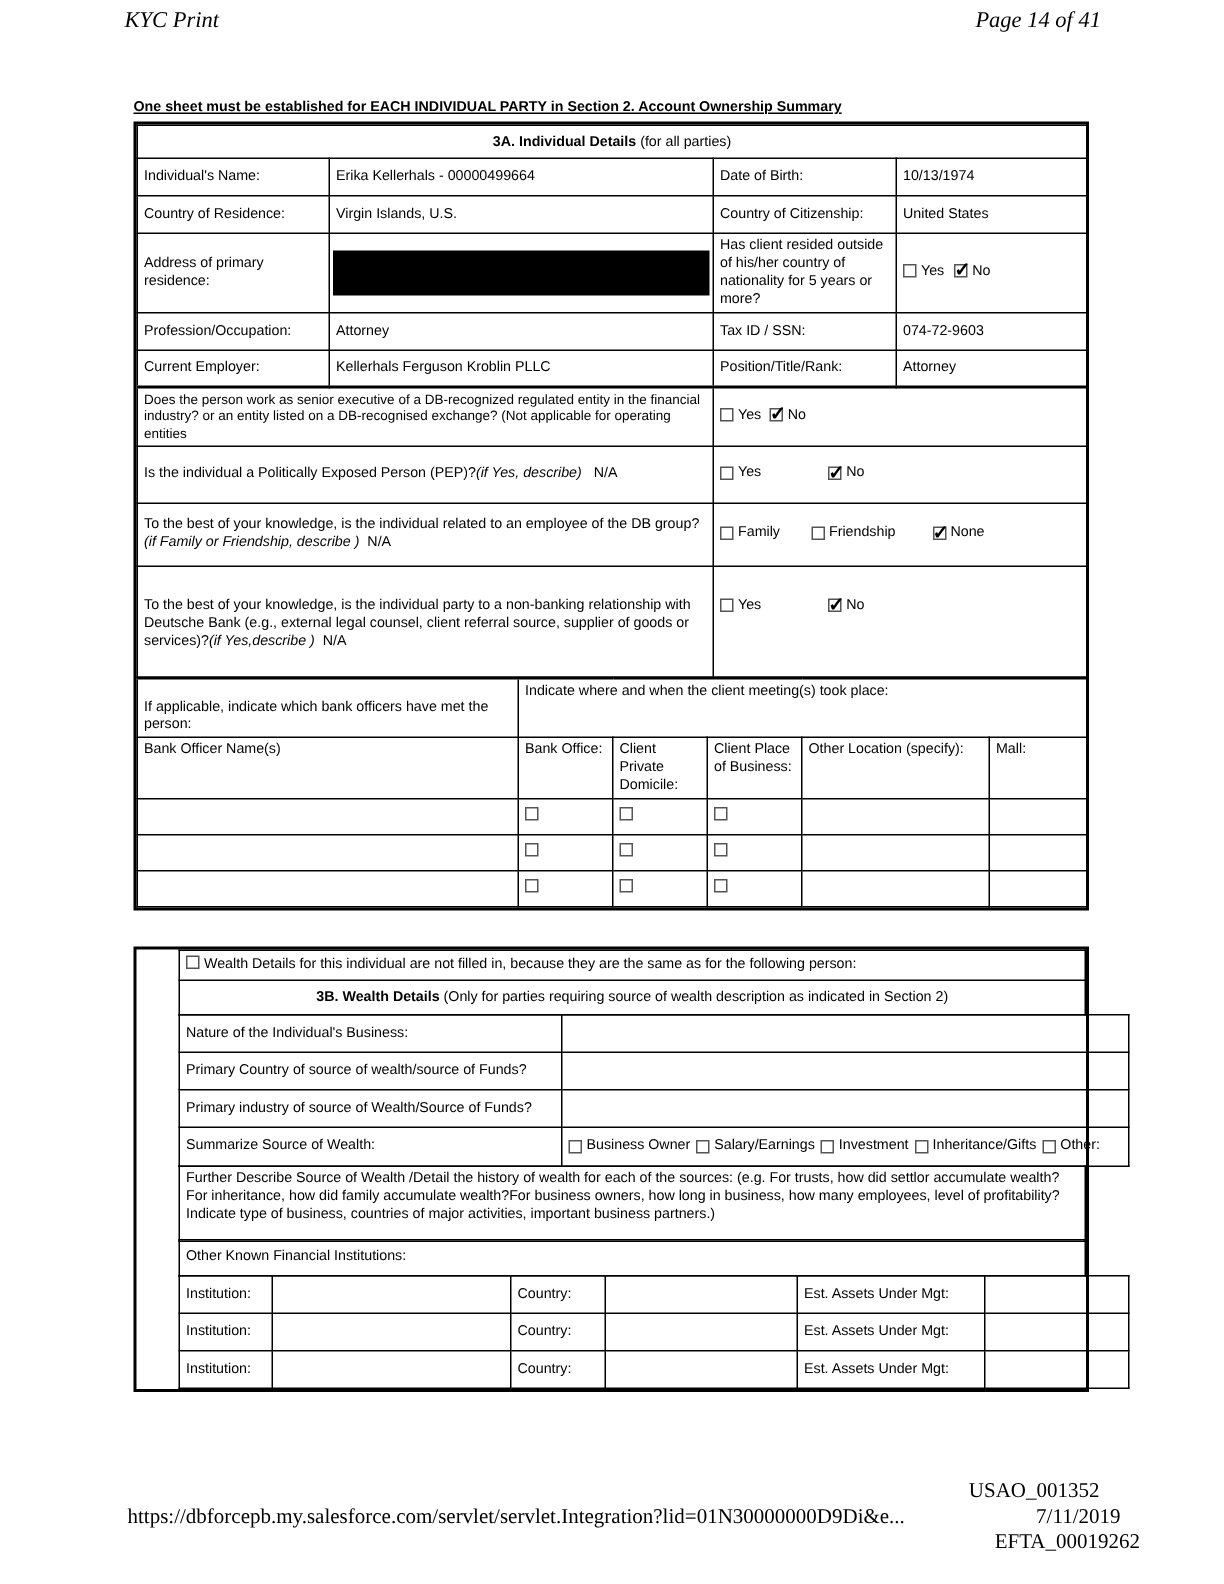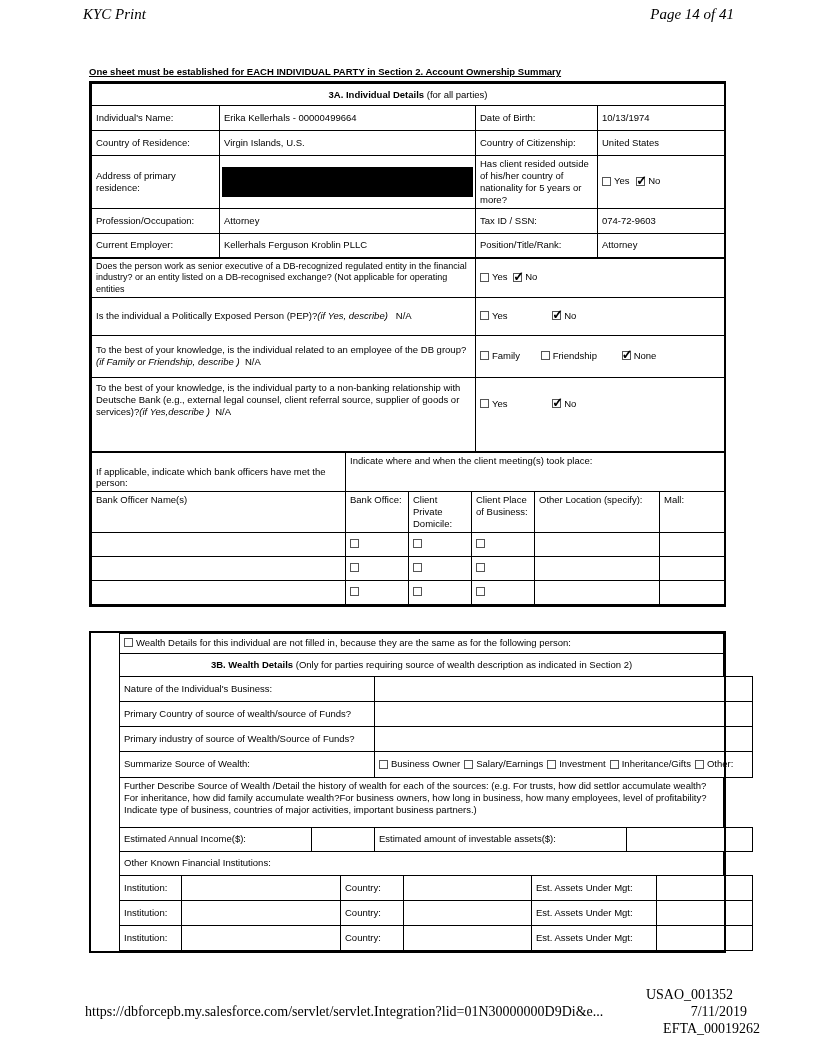--- a/index.html
+++ b/index.html
@@ -155,21 +155,21 @@
                   <span class="cb"></span>
                   <span>Friendship</span>
                 </span>
             <span class="opt" style="margin-left:22px">
                   <span class="cb checked"></span>
                   <span>None</span>
                 </span>
           </td>
         </tr>
         <tr style="height:74px">
-          <td colspan="2" class="va-t" style="padding-top:4px">
+          <td colspan="2" class="va-t" style="padding-top:20px">
             <span>To the best of your knowledge, is the individual party to a non-banking relationship with Deutsche Bank (e.g., external legal counsel, client referral source, supplier of goods or services)?</span><span class="i">(if Yes,describe )</span>&nbsp;&nbsp;<span>N/A</span>
           </td>
           <td colspan="2" class="va-t" style="padding-top:20px">
             <span class="opt">
                   <span class="cb"></span>
                   <span>Yes</span>
                 </span>
             <span class="opt" style="margin-left:42px">
                   <span class="cb checked"></span>
                   <span>No</span>
@@ -302,26 +302,20 @@
         </table>
 
       <table>
         <colgroup>
             <col style="width:192px">
             <col style="width:63px">
             <col style="width:252px">
             <col style="width:126px">
           </colgroup>
         <tbody>
-            <tr style="height:24px">
-          <td>Estimated Annual Income($):</td>
-          <td></td>
-          <td>Estimated amount of investable assets($):</td>
-          <td></td>
-        </tr>
       </tbody>
         </table>
 
       <table>
         <tbody>
             <tr style="height:24px">
           <td>Other Known Financial Institutions:</td>
         </tr>
       </tbody>
         </table>

